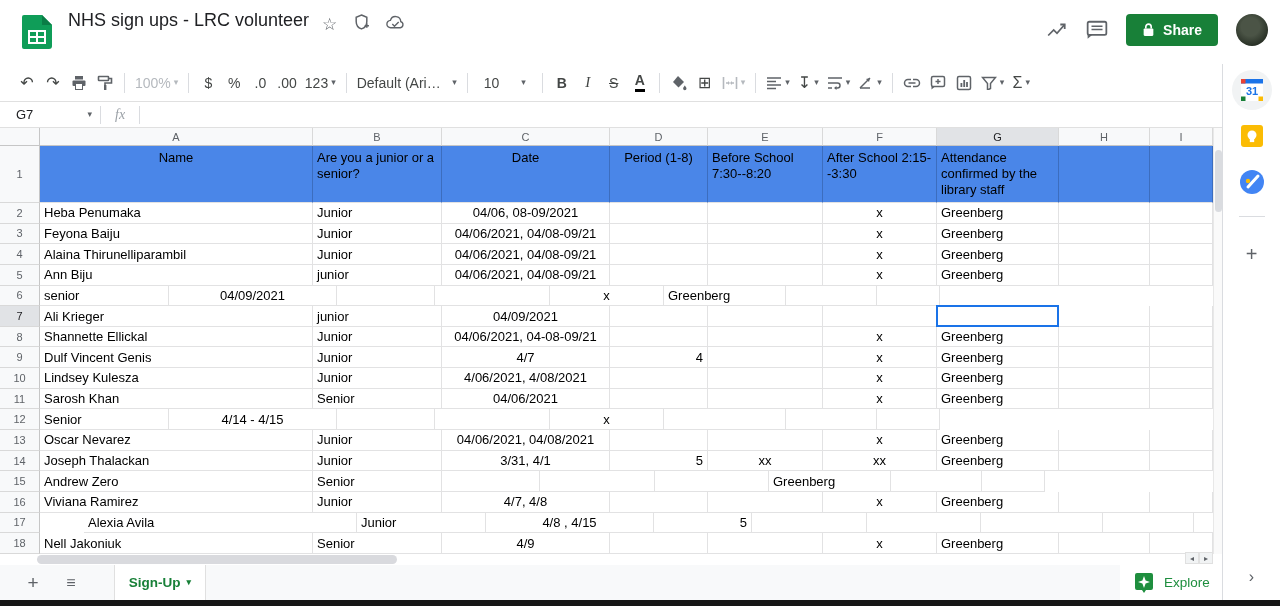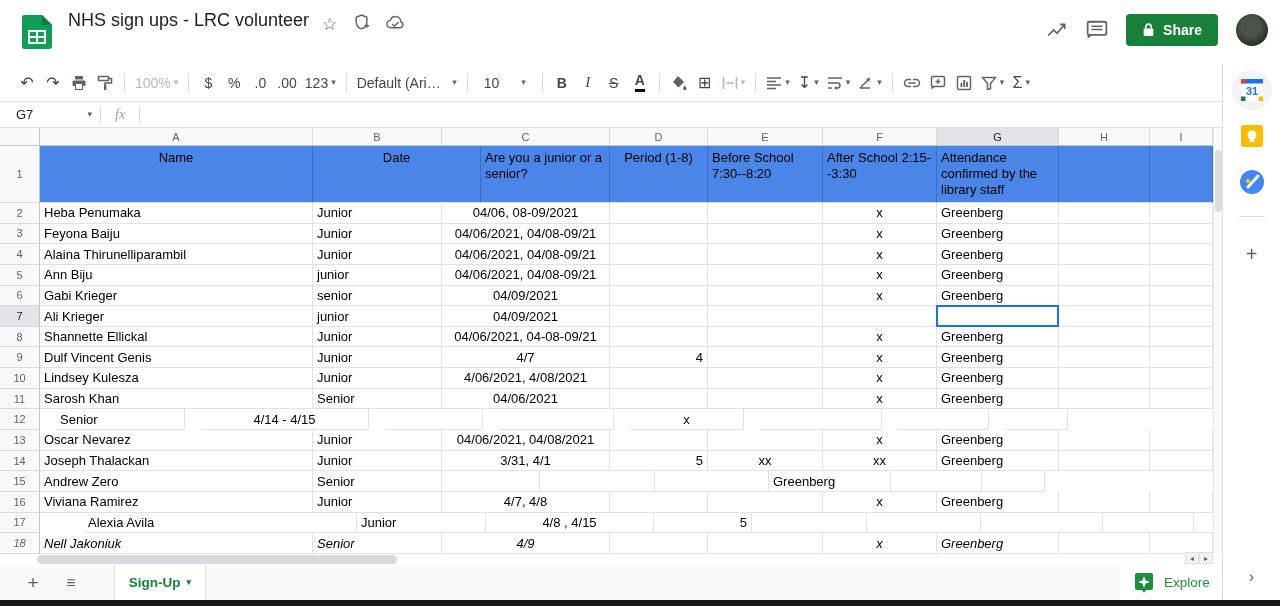--- a/index.html
+++ b/index.html
@@ -282,22 +282,22 @@
       <div class="col-h" style="width: 98px;">D</div>
       <div class="col-h" style="width: 115px;">E</div>
       <div class="col-h" style="width: 114px;">F</div>
       <div class="col-h sel" style="width: 122px;">G</div>
       <div class="col-h" style="width: 91px;">H</div>
       <div class="col-h" style="width: 63px;">I</div>
     </div>
   <div id="header-row" class="grid-row" style="height: 57px;">
       <div class="rownum" style="height: 57px;">1</div>
       <div class="cell center" style="width: 273px; height: 57px;">Name</div>
+      <div class="cell center" style="width: 129px; height: 57px;">Are you a junior or a senior?</div>
       <div class="cell center" style="width: 168px; height: 57px;">Date</div>
-      <div class="cell center" style="width: 129px; height: 57px;">Are you a junior or a senior?</div>
       <div class="cell center" style="width: 98px; height: 57px;">Period (1-8)</div>
       <div class="cell center" style="width: 115px; height: 57px;">Before School 7:30--8:20</div>
       <div class="cell center" style="width: 114px; height: 57px;">After School 2:15--3:30</div>
       <div class="cell left" style="width: 122px; height: 57px;">Attendance confirmed by the library staff</div>
       <div class="cell left" style="width: 91px; height: 57px;"></div>
       <div class="cell left" style="width: 63px; height: 57px;"></div>
     </div>
   <div id="data-rows">
       <div class="grid-row" style="height: 20.65px;">
         <div class="rownum">2</div>
@@ -342,21 +342,20 @@
         <div class="cell center" style="width: 168px;">04/06/2021, 04/08-09/21</div>
         <div class="cell right" style="width: 98px;"></div>
         <div class="cell center" style="width: 115px;"></div>
         <div class="cell center" style="width: 114px;">x</div>
         <div class="cell left" style="width: 122px;">Greenberg</div>
         <div class="cell left" style="width: 91px;"></div>
         <div class="cell left" style="width: 63px;"></div>
       </div>
       <div class="grid-row" style="height: 20.65px;">
         <div class="rownum">6</div>
-        <div class="cell left" style="width: 273px;">Gabi Krieger</div>
         <div class="cell left" style="width: 129px;">senior</div>
         <div class="cell center" style="width: 168px;">04/09/2021</div>
         <div class="cell right" style="width: 98px;"></div>
         <div class="cell center" style="width: 115px;"></div>
         <div class="cell center" style="width: 114px;">x</div>
         <div class="cell left" style="width: 122px;">Greenberg</div>
         <div class="cell left" style="width: 91px;"></div>
         <div class="cell left" style="width: 63px;"></div>
       </div>
       <div class="grid-row" style="height: 20.65px;">
@@ -412,21 +411,21 @@
         <div class="cell left" style="width: 273px;">Sarosh Khan</div>
         <div class="cell left" style="width: 129px;">Senior</div>
         <div class="cell center" style="width: 168px;">04/06/2021</div>
         <div class="cell right" style="width: 98px;"></div>
         <div class="cell center" style="width: 115px;"></div>
         <div class="cell center" style="width: 114px;">x</div>
         <div class="cell left" style="width: 122px;">Greenberg</div>
         <div class="cell left" style="width: 91px;"></div>
         <div class="cell left" style="width: 63px;"></div>
       </div>
-      <div class="grid-row" style="height: 20.65px; gap: 16px;">
+      <div class="grid-row" style="height: 20.65px;">
         <div class="rownum">12</div>
         <div class="cell left" style="width: 129px;">Senior</div>
         <div class="cell center" style="width: 168px;">4/14 - 4/15</div>
         <div class="cell right" style="width: 98px;"></div>
         <div class="cell center" style="width: 115px;"></div>
         <div class="cell center" style="width: 114px;">x</div>
         <div class="cell left" style="width: 122px;"></div>
         <div class="cell left" style="width: 91px;"></div>
         <div class="cell left" style="width: 63px;"></div>
       </div>
@@ -482,21 +481,21 @@
         <div class="cell left" style="width: 273px; margin-left: 44px;">Alexia Avila</div>
         <div class="cell left" style="width: 129px;">Junior</div>
         <div class="cell center" style="width: 168px;">4/8 , 4/15</div>
         <div class="cell right" style="width: 98px;">5</div>
         <div class="cell center" style="width: 115px;"></div>
         <div class="cell center" style="width: 114px;"></div>
         <div class="cell left" style="width: 122px;"></div>
         <div class="cell left" style="width: 91px;"></div>
         <div class="cell left" style="width: 63px;"></div>
       </div>
-      <div class="grid-row" style="height: 20.65px; font-style: italic;">
+      <div class="grid-row" style="height: 20.65px;">
         <div class="rownum">18</div>
         <div class="cell left" style="width: 273px;">Nell Jakoniuk</div>
         <div class="cell left" style="width: 129px;">Senior</div>
         <div class="cell center" style="width: 168px;">4/9</div>
         <div class="cell right" style="width: 98px;"></div>
         <div class="cell center" style="width: 115px;"></div>
         <div class="cell center" style="width: 114px;">x</div>
         <div class="cell left" style="width: 122px;">Greenberg</div>
         <div class="cell left" style="width: 91px;"></div>
         <div class="cell left" style="width: 63px;"></div>

